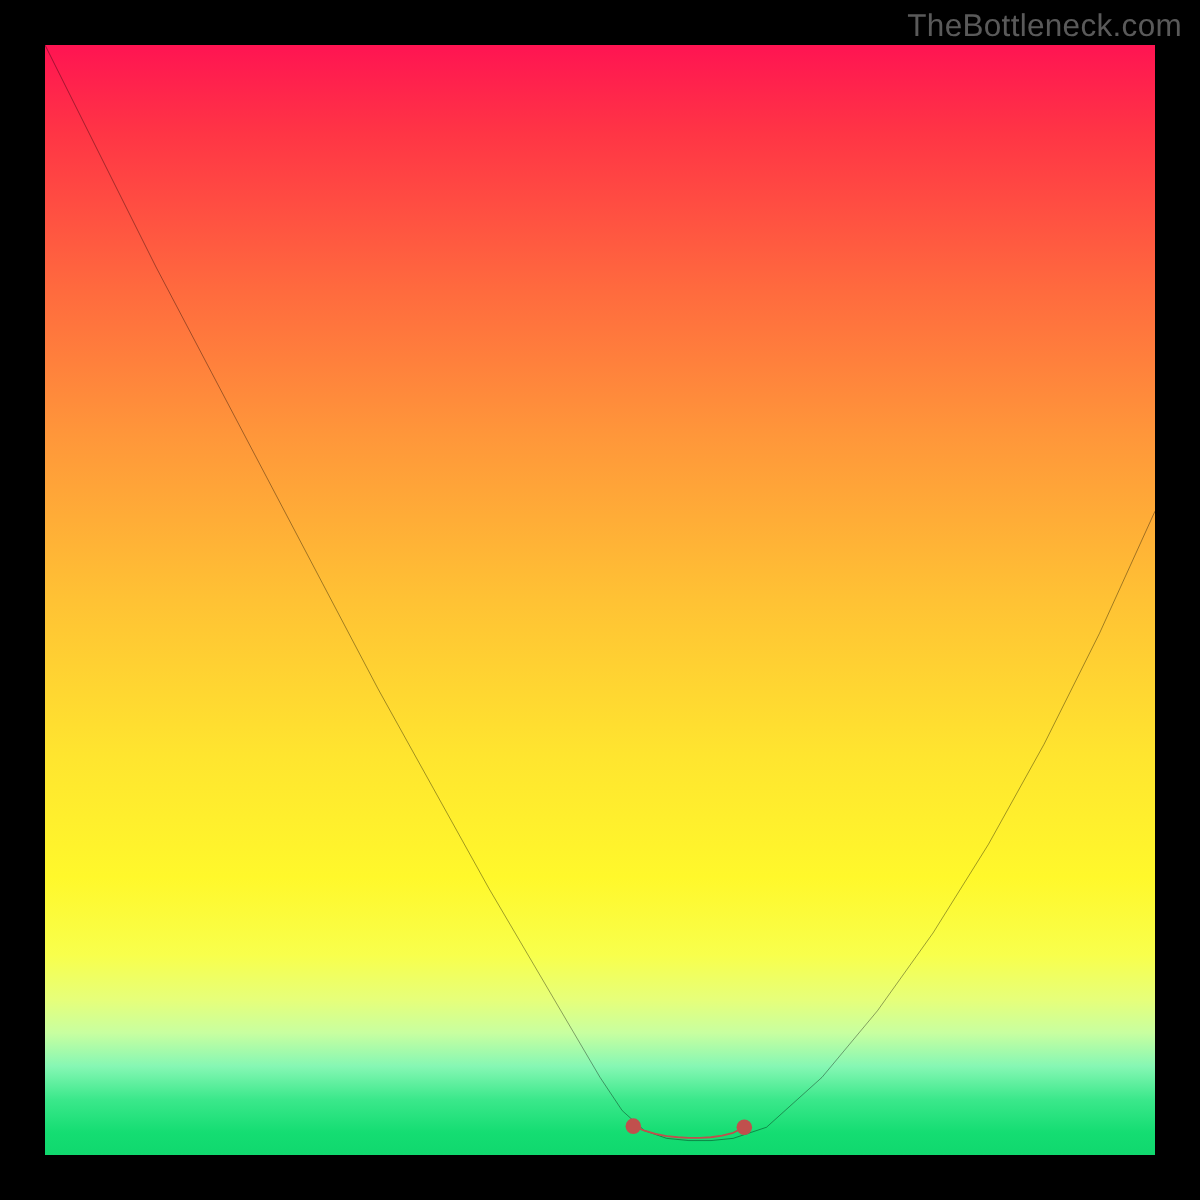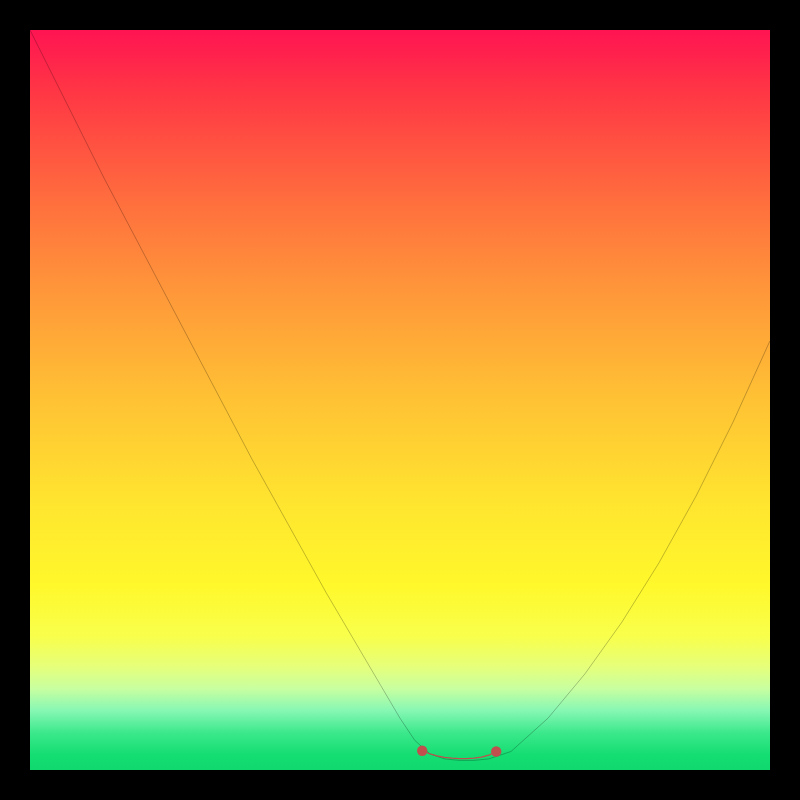--- a/index.html
+++ b/index.html
@@ -56,20 +56,21 @@
   }
   svg.curve {
     position: absolute;
     inset: 0;
   }
 </style>
 </head>
 <body>
 
 <div class="frame">
+  <div class="watermark">TheBottleneck.com</div>
 
   <div class="plot">
     <div class="gradient"></div>
 
     <svg class="curve" viewBox="0 0 100 100" preserveAspectRatio="none">
 
       <path d="M 0 0
                L 5 10
                L 10 20
                L 15 29.5

